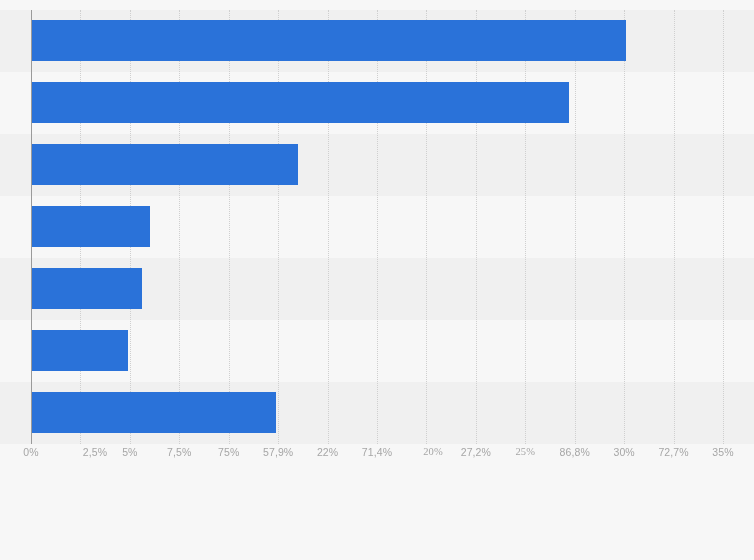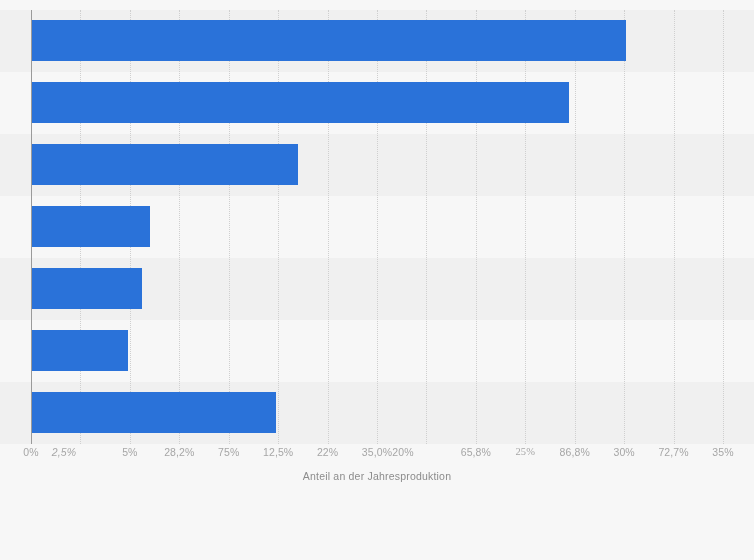--- a/index.html
+++ b/index.html
@@ -142,33 +142,32 @@
         <div class="bar" title="5.6" style="top: 258px; width: 110.72px; background: rgb(42, 114, 217);"></div>
         <div class="bar" title="4.9" style="top: 320px; width: 96.88px; background: rgb(42, 114, 217);"></div>
         <div class="bar" title="12.4" style="top: 382px; width: 245.166px; background: rgb(42, 114, 217);"></div>
       </div>
   </div>
 
   <div id="axis-line"></div>
 
   <div id="tick-row">
       <div class="tick-label" style="left: 31px;">0%</div>
-      <div class="tick-label" style="left: 64px; font-style: italic;">2,5%</div>
+      <div class="tick-label" style="left: 95px;">2,5%</div>
       <div class="tick-label" style="left: 129.857px;">5%</div>
-      <div class="tick-label" style="left: 179.286px;">28,2%</div>
+      <div class="tick-label" style="left: 179.286px;">7,5%</div>
       <div class="tick-label" style="left: 228.714px;">75%</div>
-      <div class="tick-label" style="left: 278.143px;">12,5%</div>
+      <div class="tick-label" style="left: 278.143px;">57,9%</div>
       <div class="tick-label" style="left: 327.571px;">22%</div>
-      <div class="tick-label" style="left: 377px;">35,0%</div>
-      <div class="tick-label" style="left: 403px;">20%</div>
-      <div class="tick-label" style="left: 475.857px;">65,8%</div>
+      <div class="tick-label" style="left: 377px;">71,4%</div>
+      <div class="tick-label" style="left: 433px; font-family: Liberation Serif, serif;">20%</div>
+      <div class="tick-label" style="left: 475.857px;">27,2%</div>
       <div class="tick-label" style="left: 525.286px; font-family: Liberation Serif, serif;">25%</div>
       <div class="tick-label" style="left: 574.714px;">86,8%</div>
       <div class="tick-label" style="left: 624.143px;">30%</div>
       <div class="tick-label" style="left: 673.571px;">72,7%</div>
       <div class="tick-label" style="left: 723px;">35%</div>
     </div>
 
-  <div id="axis-title">Anteil an der Jahresproduktion</div>
 
   <div id="footer-area"></div>
 
 </div>
 
 </body></html>

